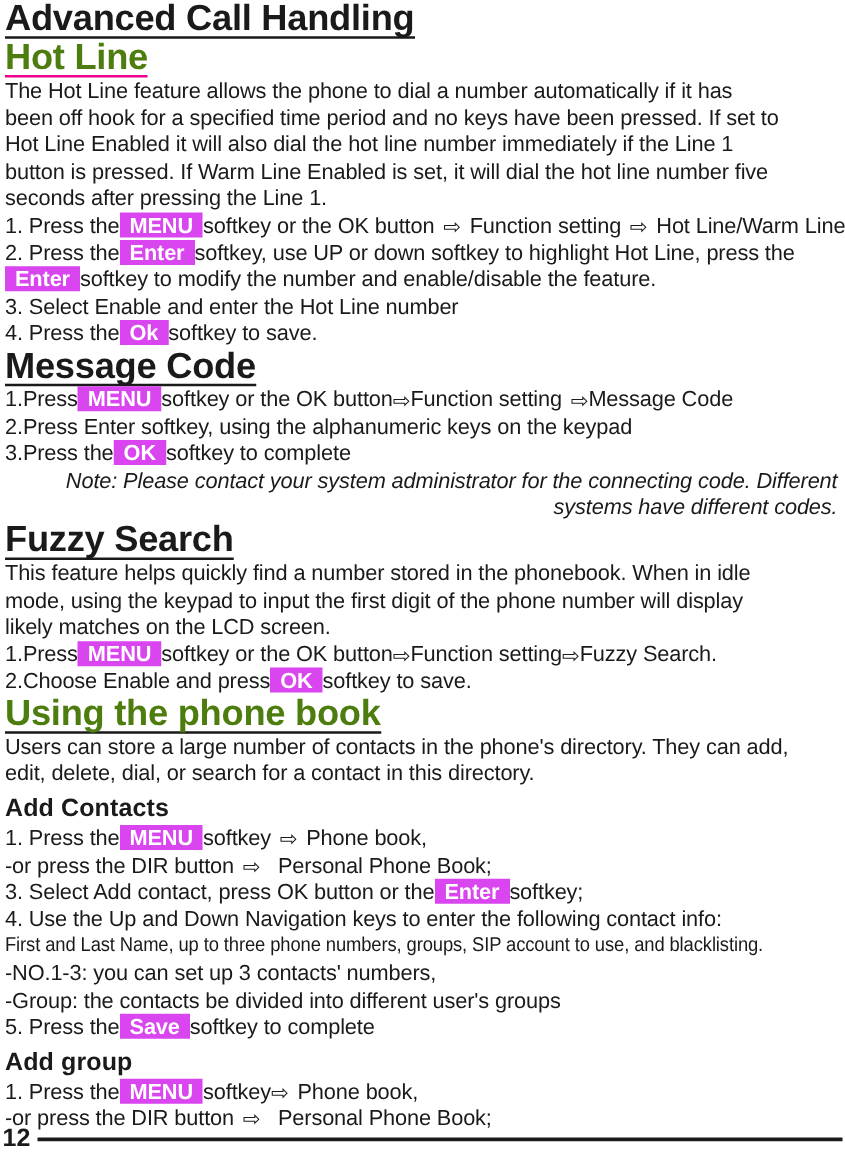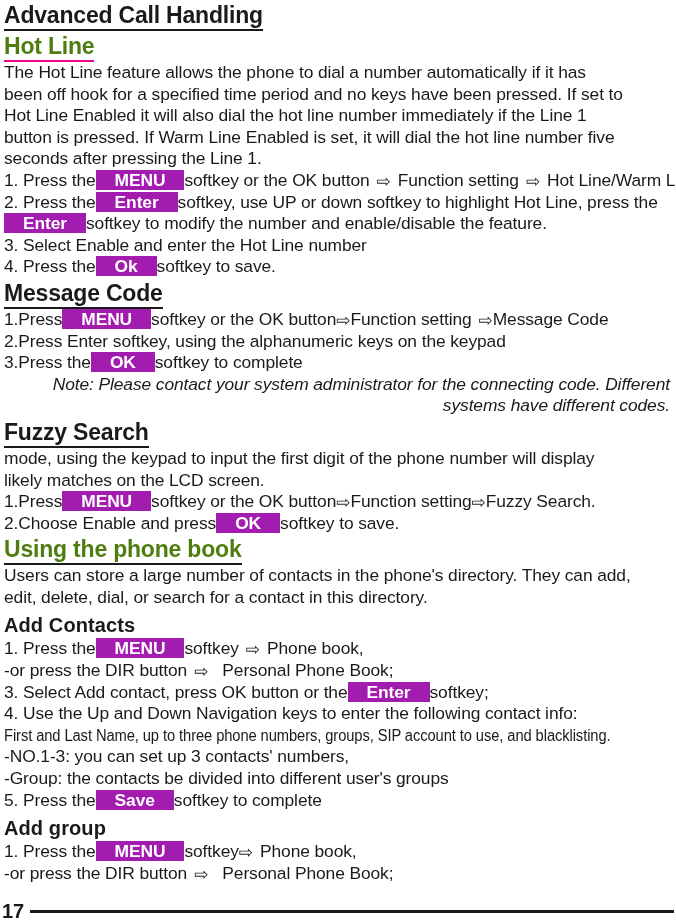--- a/index.html
+++ b/index.html
@@ -18,21 +18,21 @@
   .page {
     position: relative;
     width: 676px;
     height: 924px;
     box-sizing: border-box;
     padding: 0 6px 0 4px;
   }
 
   
   .h1 {
-    font-size: 23px;
+    font-size: 29px;
     font-weight: bold;
     line-height: 26px;
     letter-spacing: -0.2px;
     margin: 0;
     padding: 2px 0 0 0;
     display: block;
   }
   .h1 .u {
     display: inline-block;
     border-bottom: 2.4px solid #1a1a1a;
@@ -60,23 +60,23 @@
   }
   .p.italic { font-style: italic; text-align: right; }
   .p.condensed {
     font-size: 16px;
     transform: scaleX(0.92);
     transform-origin: left center;
   }
 
   
   .key {
-    background: #a21caf;
+    background: #d946ef;
     color: #ffffff;
-    padding: 0 19px;
+    padding: 0 8px;
     font-size: 17.4px;
     font-weight: bold;
     letter-spacing: -0.1px;
   }
 
   .arrow {
     font-size: 17px;
     line-height: 1;
     display: inline-block;
     transform: translateY(1px);
@@ -144,20 +144,21 @@
 
   <div class="p">2.Press Enter softkey, using the alphanumeric keys on the keypad</div>
 
   <div class="p"><span>3.Press the</span><span class="key">OK</span><span>softkey to complete</span></div>
 
   <div class="p italic">Note:  Please contact your system administrator for the connecting code.  Different</div>
   <div class="p italic">systems have different codes.</div>
 
   <div class="h1"><span class="u">Fuzzy Search</span></div>
 
+  <div class="p">This feature helps quickly find a number stored in the phonebook.  When in idle</div>
   <div class="p">mode, using the keypad to input the first digit of the phone number will display</div>
   <div class="p">likely matches on the LCD screen.</div>
 
   <div class="p"><span>1.Press</span><span class="key">MENU</span><span>softkey or the OK button</span><span class="arrow">⇨</span><span>Function setting</span><span class="arrow">⇨</span><span>Fuzzy Search.</span></div>
 
   <div class="p"><span>2.Choose Enable and press</span><span class="key">OK</span><span>softkey to save.</span></div>
 
   <div class="h1 pink pink-blackrule"><span class="u">Using the phone book</span></div>
 
   <div class="p">Users can store a large number of contacts in the phone's directory. They can add,</div>
@@ -185,17 +186,17 @@
   <div class="gap-sm"></div>
 
   <div class="h2">Add group</div>
   <div class="gap-xs"></div>
 
   <div class="p"><span>1. Press the</span><span class="key">MENU</span><span>softkey</span><span class="arrow">⇨</span><span class="sp"></span><span>Phone book,</span></div>
 
   <div class="p"><span>-or press the DIR button</span><span class="sp"></span><span class="arrow">⇨</span><span class="sp"></span><span class="sp"></span><span>Personal Phone Book;</span></div>
 
   <div class="footer">
-    <div class="pageno">17</div>
+    <div class="pageno">12</div>
     <div class="rule"></div>
   </div>
 
 </div>
 
 </body></html>

